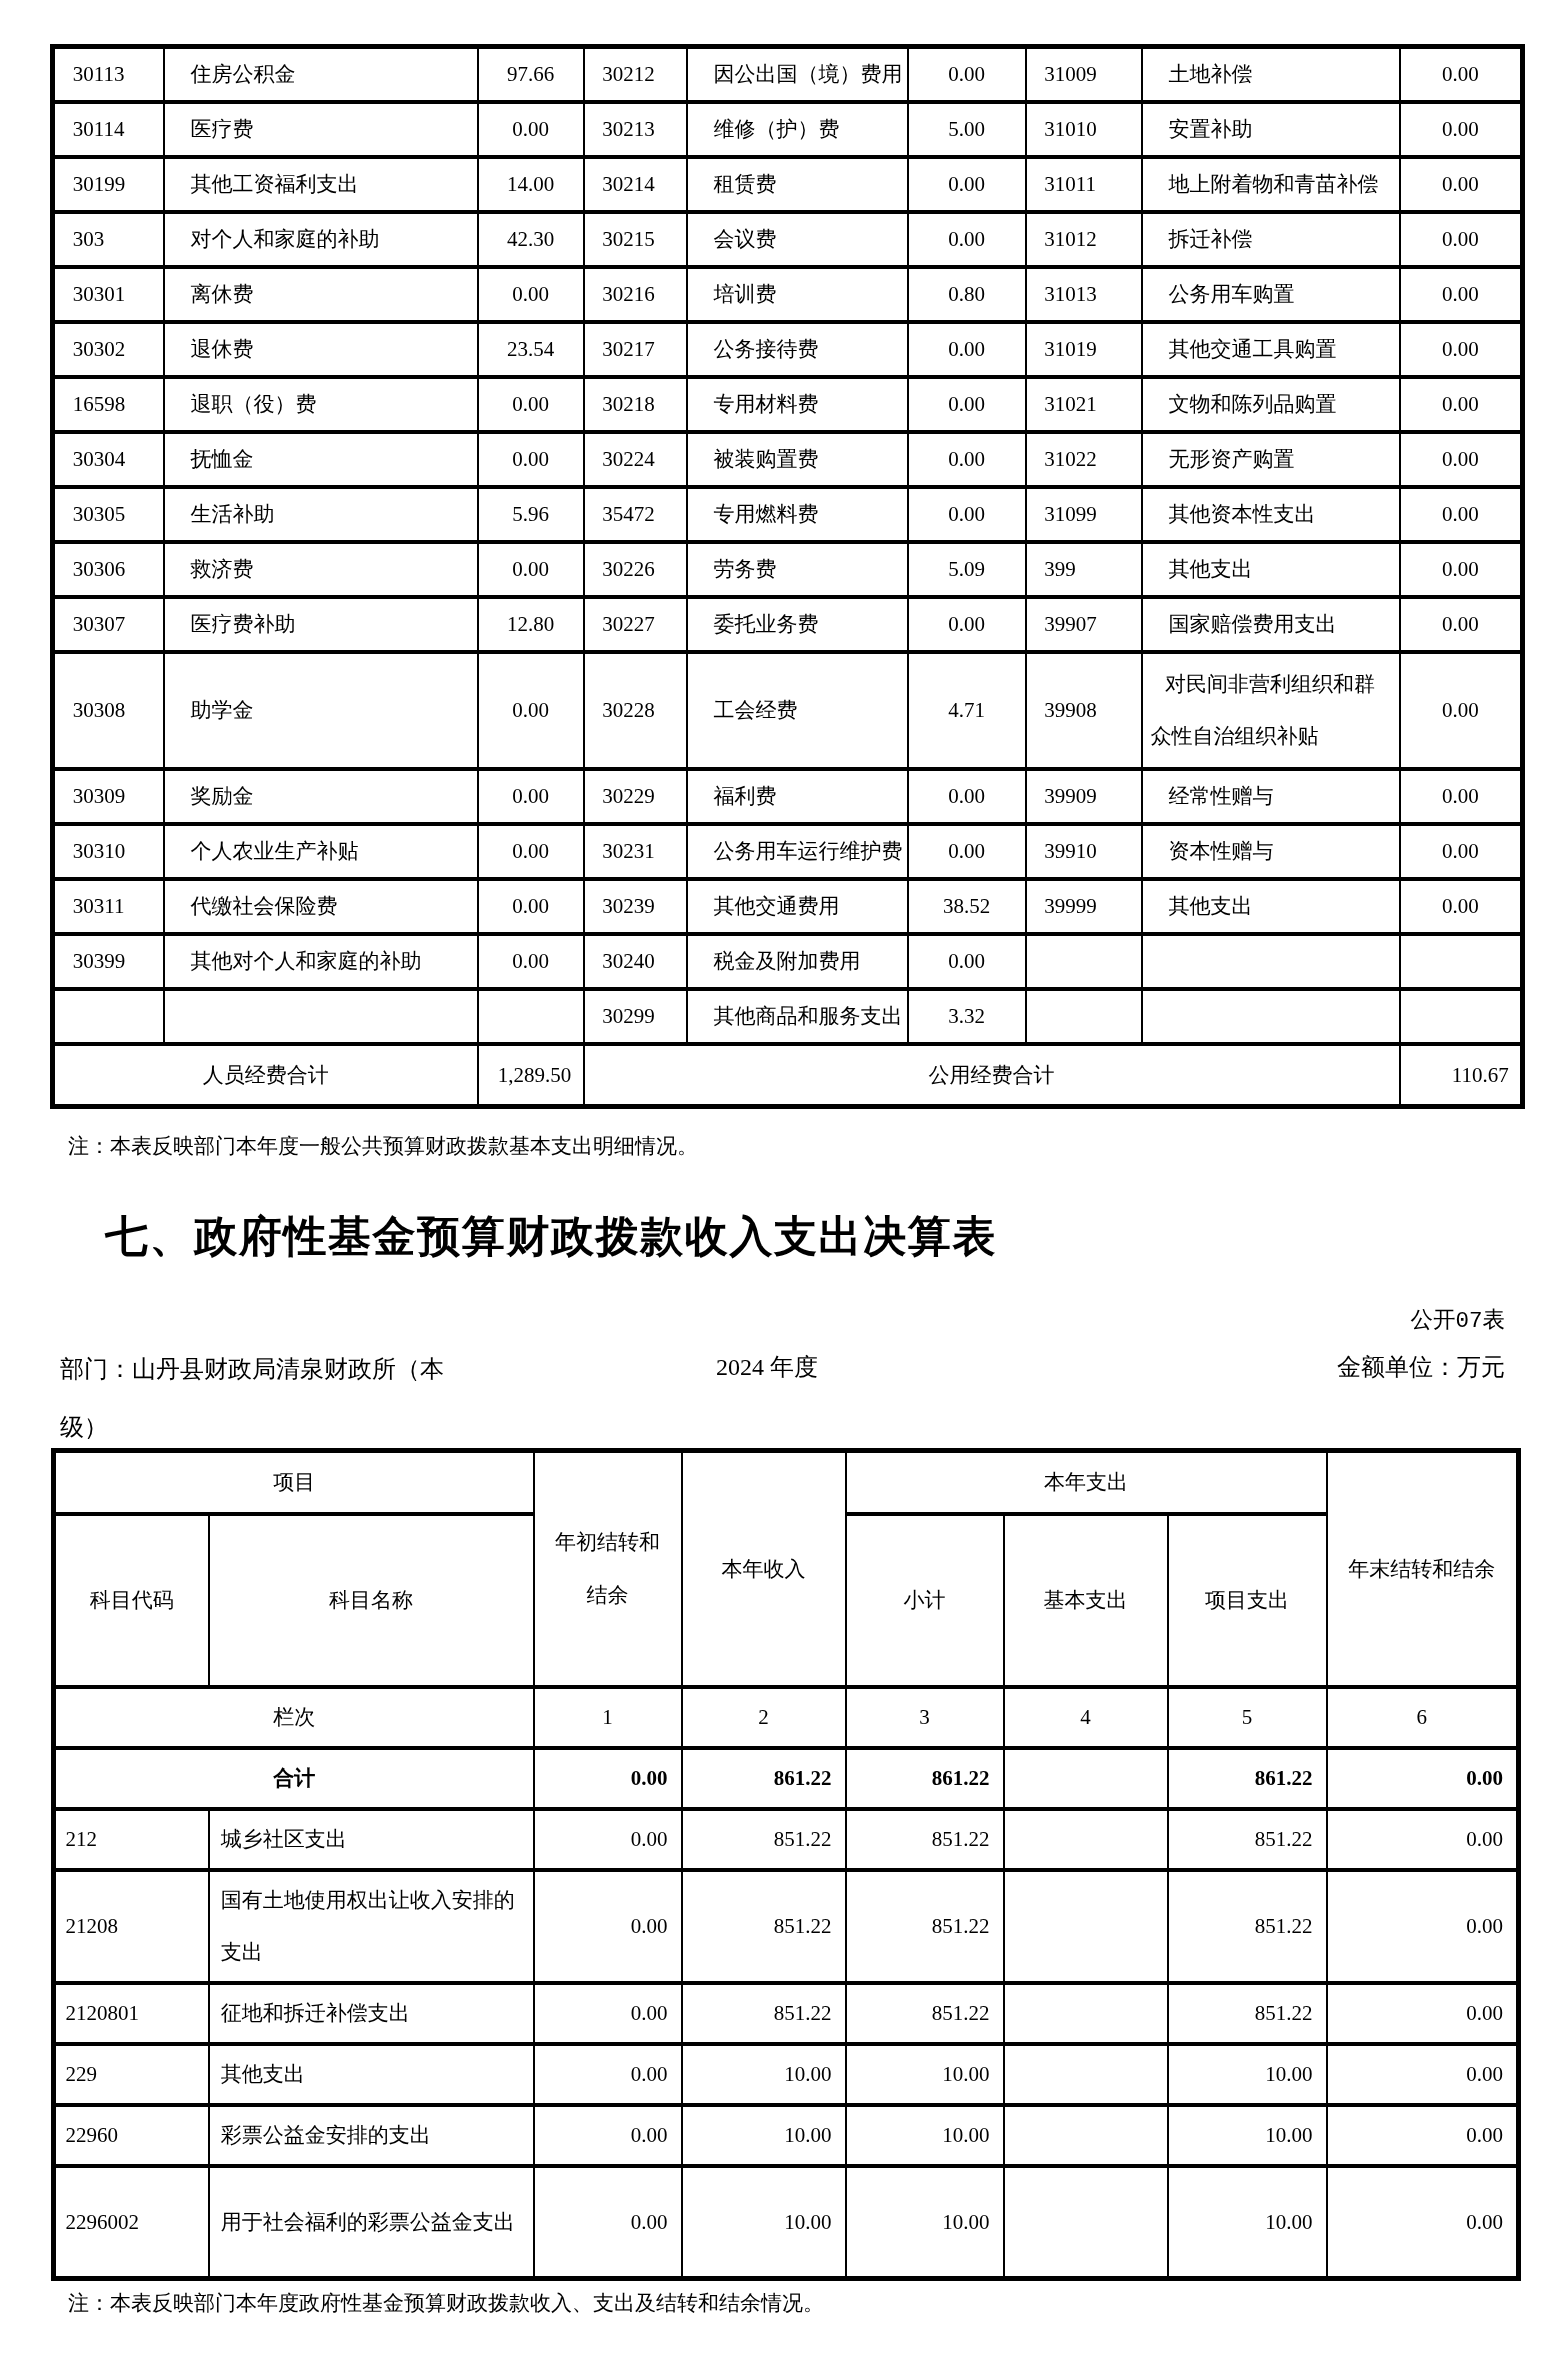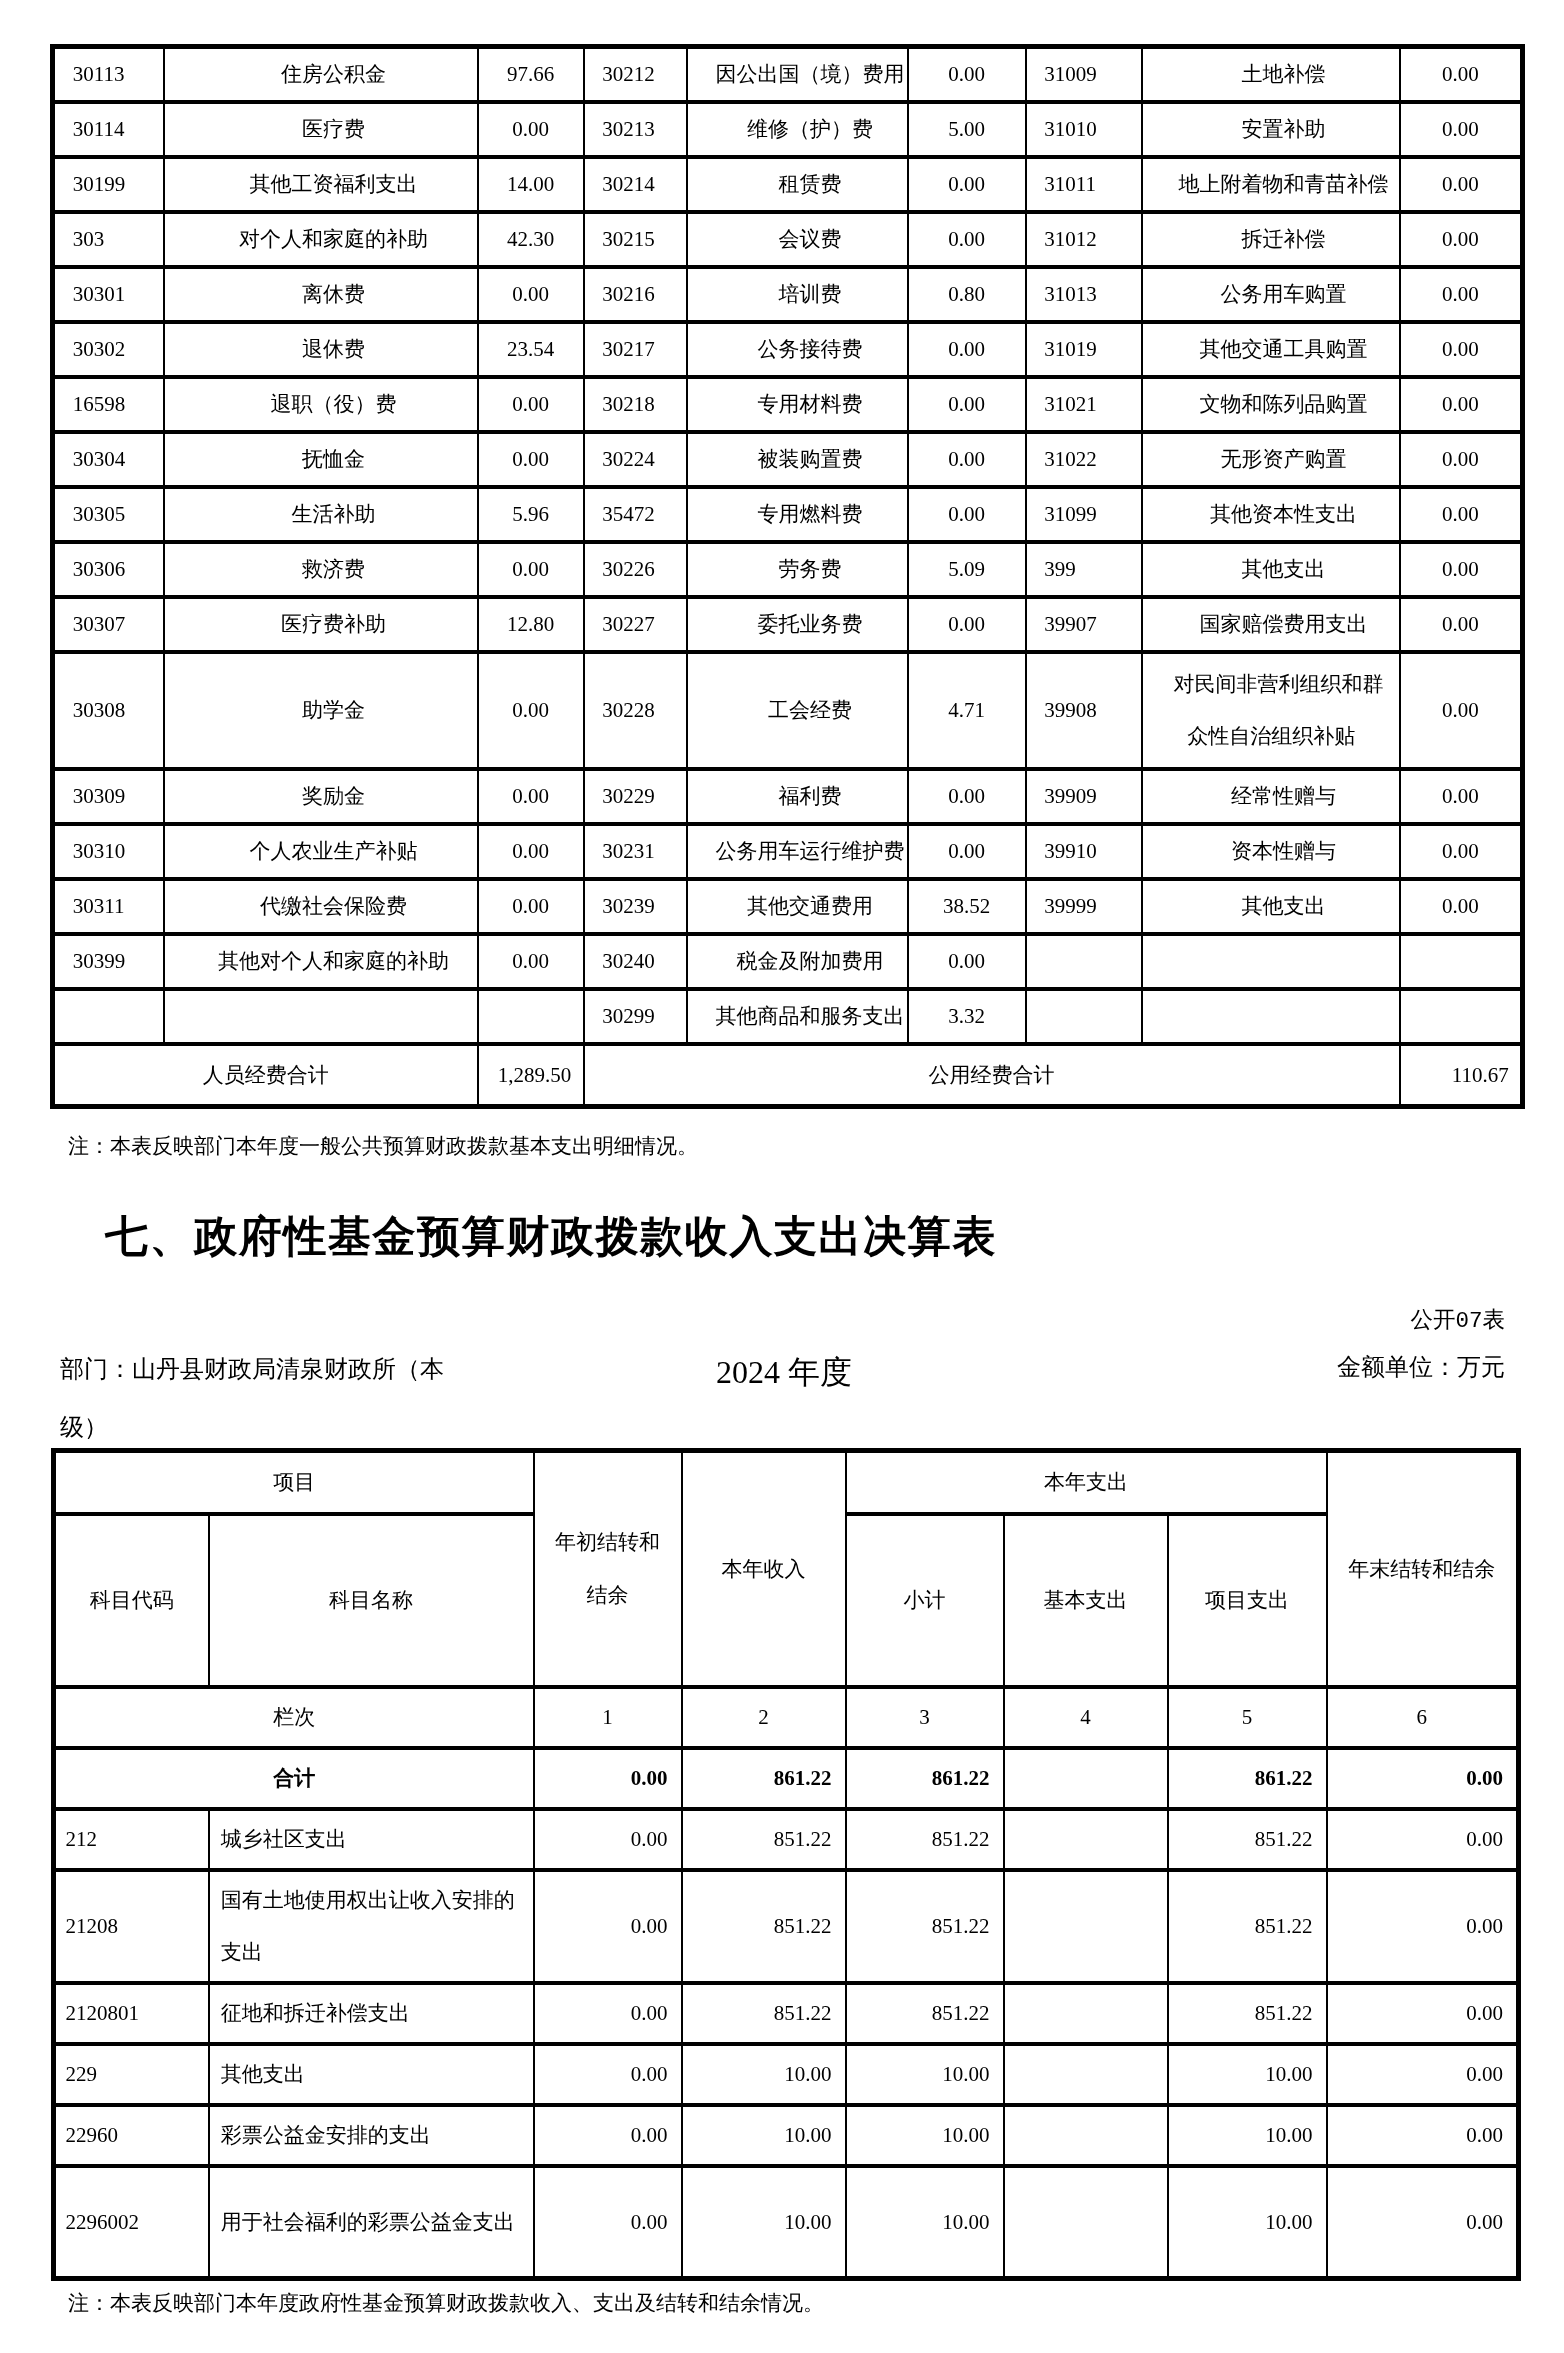--- a/index.html
+++ b/index.html
@@ -19,40 +19,40 @@
     vertical-align:middle;overflow:hidden;
     padding:0;
   }
 
   
   .t1{position:absolute;left:50px;top:44px;width:1470px;}
   .t1 tr{height:55px;}
   .t1 tr.tall{height:117px;}
   .t1 tr.footer{height:63px;}
   .t1 td.code{text-align:left;padding-left:17.7px;white-space:nowrap;}
-  .t1 td.name{text-align:center;padding-left:26px;white-space:nowrap;}
+  .t1 td.name{text-align:left;padding-left:26px;white-space:nowrap;}
   .t1 td.val{text-align:center;white-space:nowrap;}
   .t1 td.wrap-indent{white-space:normal;padding-left:8px;padding-right:6.4px;
       text-indent:14.5px;line-height:2.5;}
   .t1 td.center{text-align:center;}
   .t1 td.val-r{text-align:right;padding-right:11.3px;white-space:nowrap;}
 
   
   .note{position:absolute;left:68px;font-size:21px;white-space:nowrap;}
   .note1{top:1132px;}
   .note2{top:2289px;}
   .big-title{
     position:absolute;left:105px;top:1208px;
     font-family:"Liberation Sans","DejaVu Sans",sans-serif;
     font-weight:700;font-size:43px;letter-spacing:1.6px;white-space:nowrap;
   }
   .table-no{position:absolute;right:60px;top:1304px;font-size:22.5px;white-space:nowrap;font-family:Liberation Mono, monospace;}
   .info-dept{position:absolute;left:60px;top:1341px;width:406px;
       font-size:24px;line-height:2.4;}
-  .info-year{position:absolute;left:716px;top:1351px;font-size:32px;white-space:nowrap;}
+  .info-year{position:absolute;left:716px;top:1351px;font-size:24px;white-space:nowrap;}
   .info-unit{position:absolute;right:60px;top:1351px;font-size:24px;white-space:nowrap;}
 
   
   .t2{position:absolute;left:51px;top:1448px;width:1467px;padding-left:19px;}
   .t2 tr.h1{height:63px;}
   .t2 tr.h2{height:173px;}
   .t2 tr.hx{height:61px;}
   .t2 tbody tr{height:61px;}
   .t2 tbody tr.tall{height:113px;}
   .t2 td{text-align:center;}

